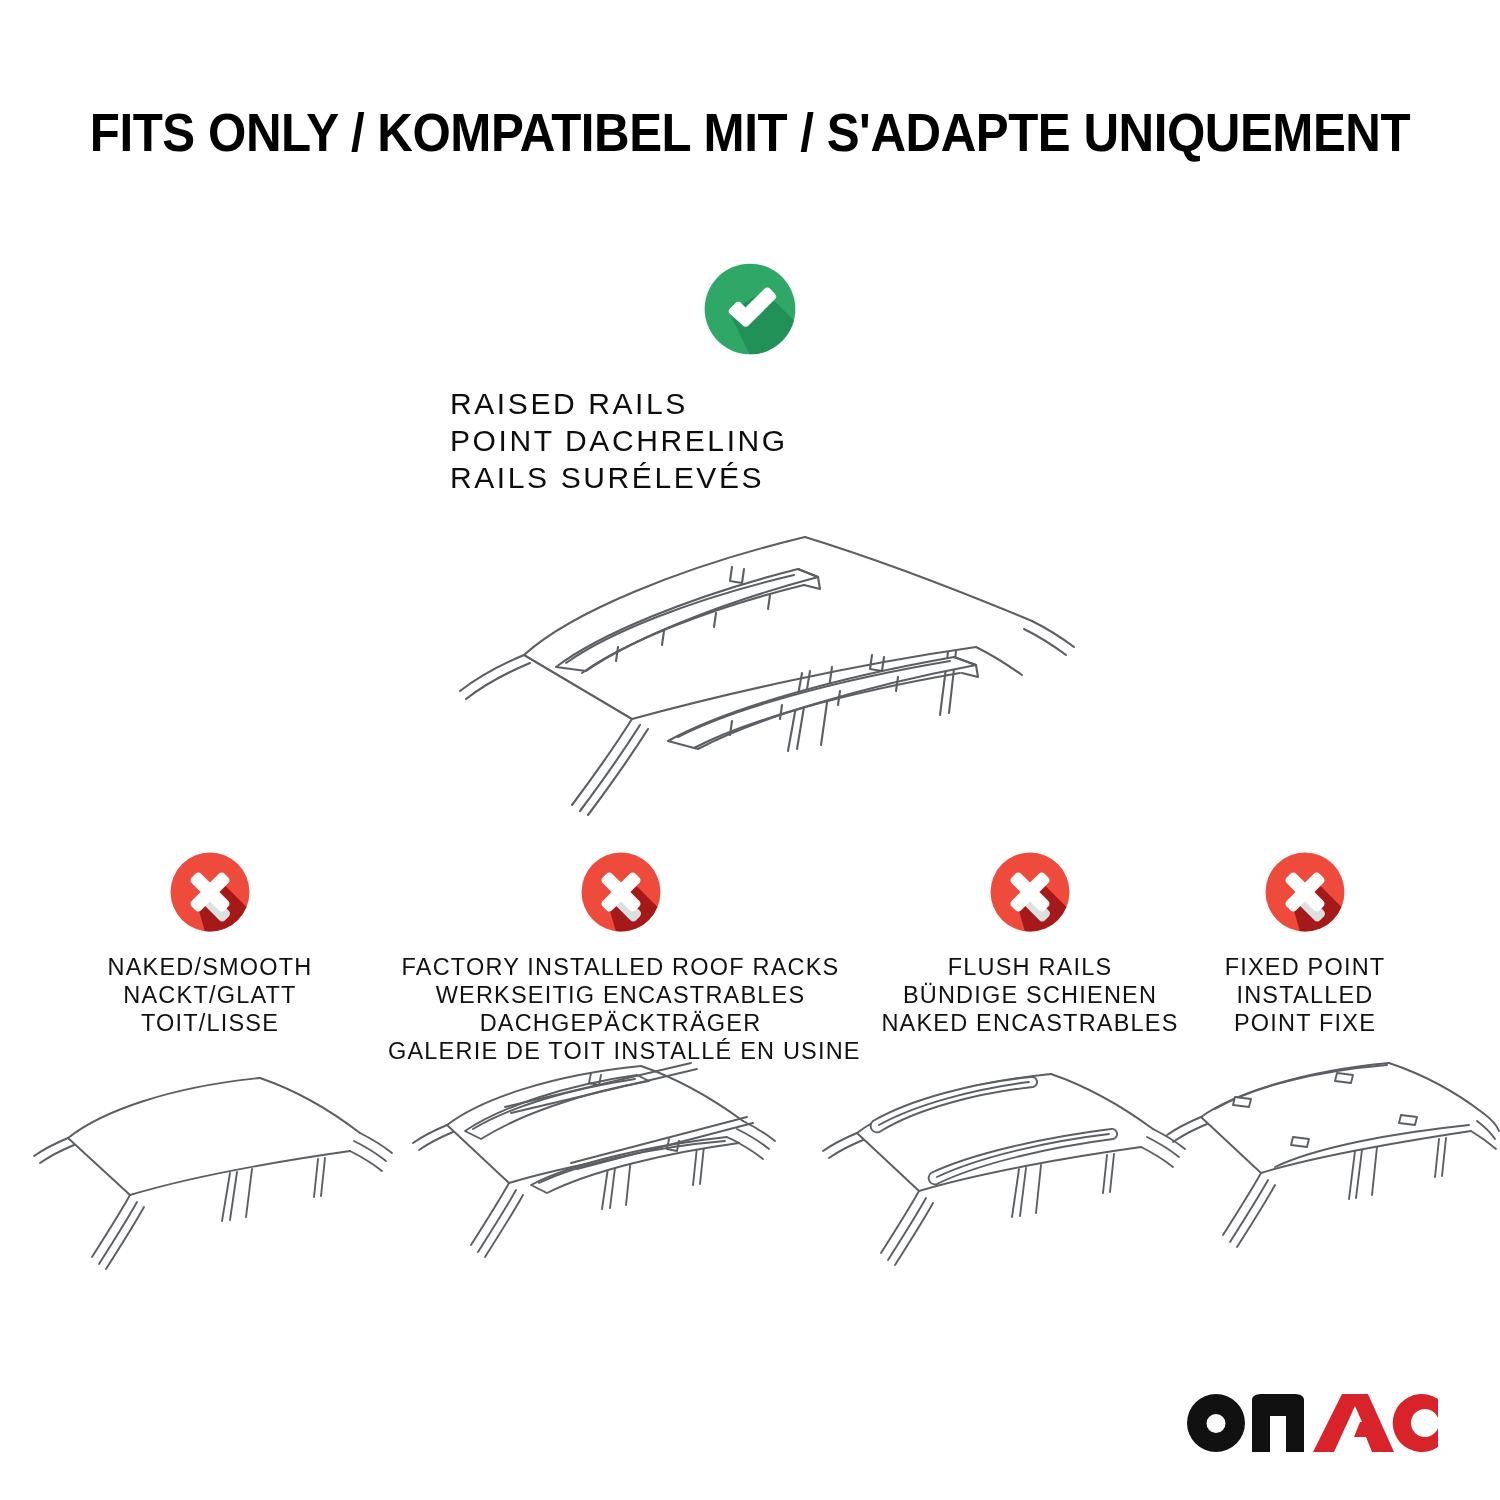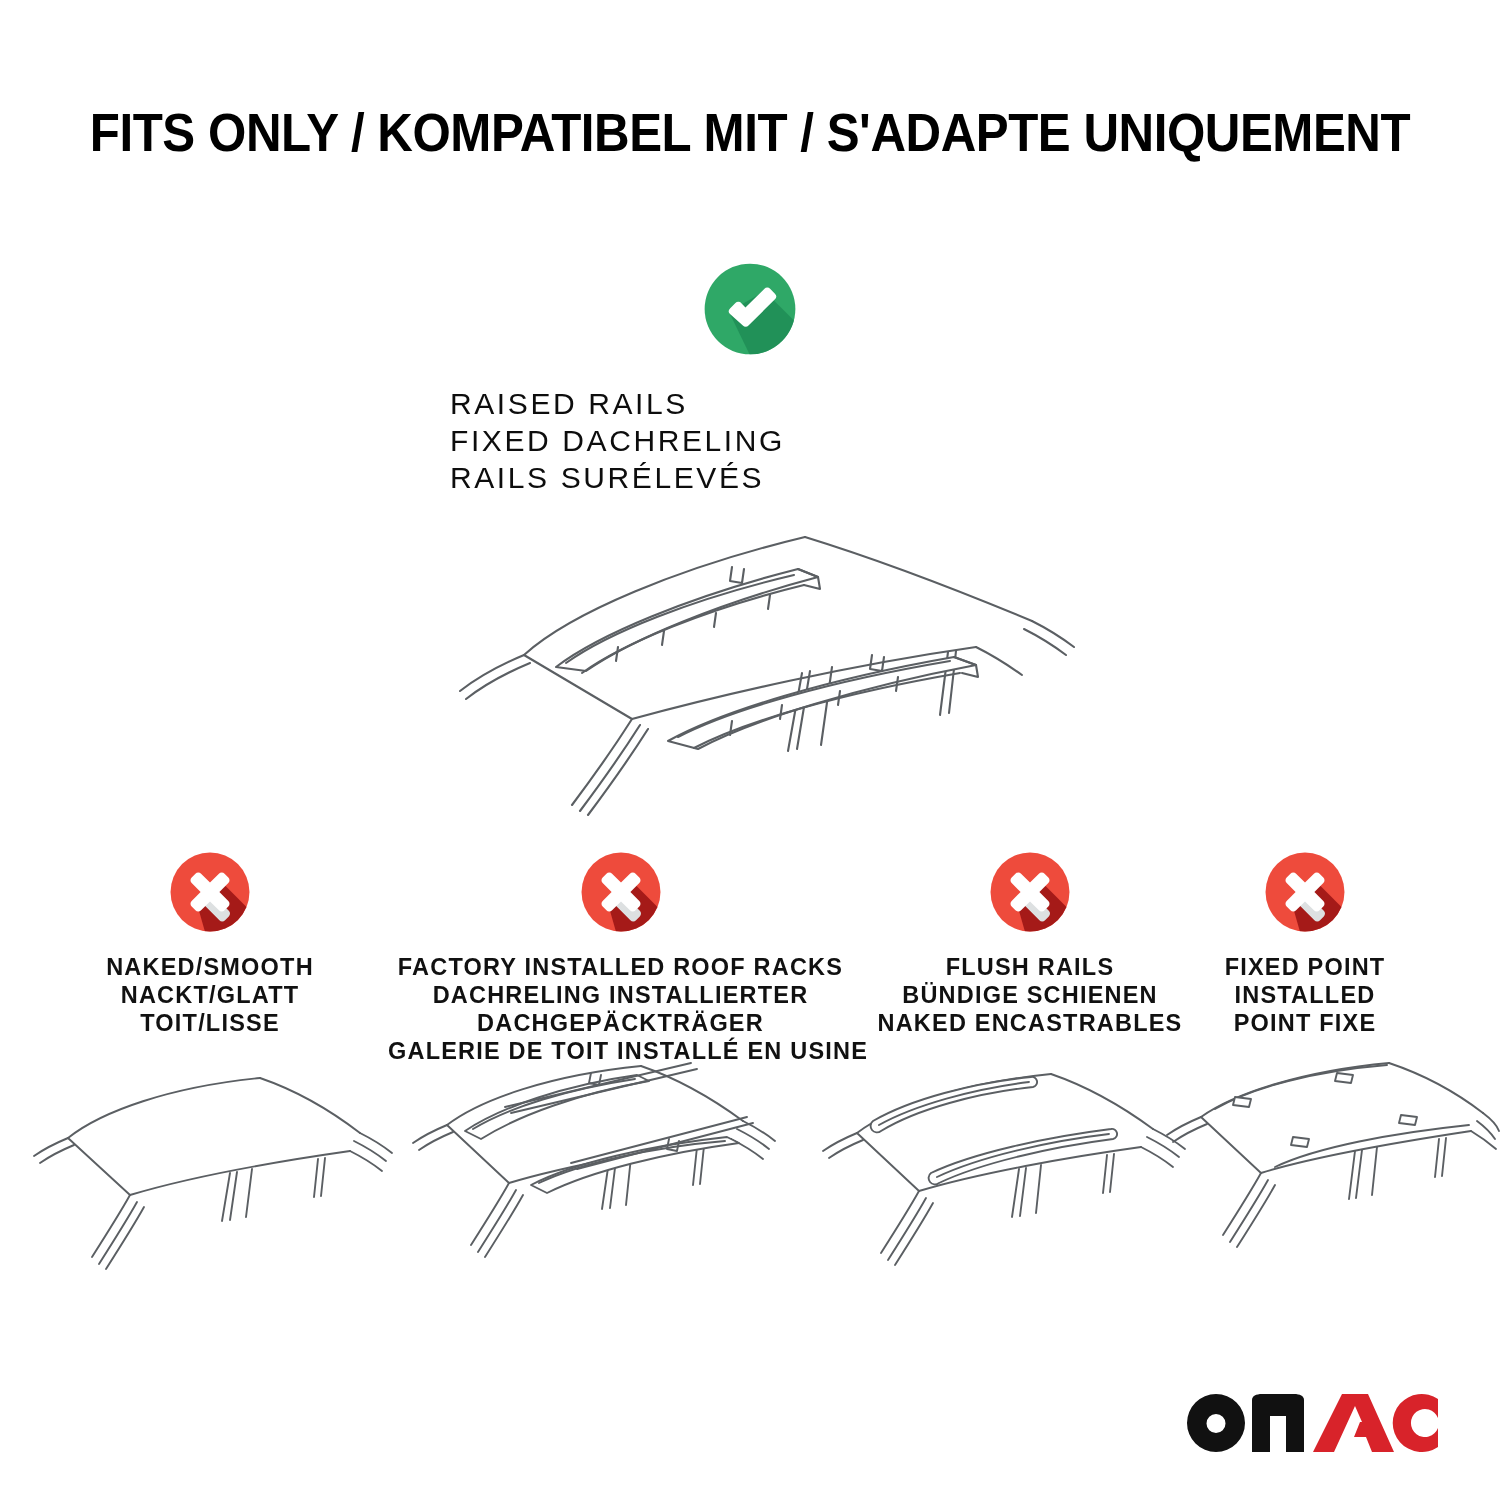--- a/index.html
+++ b/index.html
@@ -84,21 +84,21 @@
   }
   .nofit-col .icon-wrap {
     width: 94px;
     height: 94px;
   }
   .nofit-labels {
     margin-top: 14px;
     font-size: 23.5px;
     line-height: 28px;
     letter-spacing: 1.2px;
-    font-weight: 700;
+    font-weight: 400;
     color: #111111;
   }
   .nofit-labels div { white-space: nowrap; }
 
   .col-1 { left: 35px;   width: 350px; }
   .col-2 { left: 388px;  width: 465px; }
   .col-3 { left: 855px;  width: 350px; }
   .col-4 { left: 1165px; width: 280px; }
 
   
@@ -141,21 +141,21 @@
       <circle cx="50" cy="50" r="42" fill="#2FA867"></circle>
       <g clip-path="url(#clipGreen)">
         <path d="M63.5 33.5 L97 67 L97 97 L52 97 L30.5 52.5 Z" fill="#1E8D56" opacity="0.85"></path>
       </g>
       <path d="M31.5 49.5 L36.5 44.5 A3.6 3.6 0 0 1 42 44.6 L45.8 48.6 L63.4 31.2 A3.6 3.6 0 0 1 68.6 31.3 L73.1 35.9 A3.6 3.6 0 0 1 73.1 41 L48.6 65.3 A3.6 3.6 0 0 1 43.4 65.3 L31.5 54.6 A3.6 3.6 0 0 1 31.5 49.5 Z" fill="#FFFFFF"></path>
     </svg>
   </div>
 
   <div class="fit-labels">
     <div>RAISED RAILS</div>
-    <div>FIXED DACHRELING</div>
+    <div>POINT DACHRELING</div>
     <div>RAILS SURÉLEVÉS</div>
   </div>
 </div>
 
 <div class="main-vehicle">
   <svg viewBox="0 0 680 330" xmlns="http://www.w3.org/2000/svg" fill="none" stroke="#5B5F63" stroke-width="2.1" stroke-linecap="round" stroke-linejoin="round">
 
     <path d="M104 150 C150 108 260 62 385 32"></path>
     <path d="M385 32 C450 52 540 86 612 116"></path>
     <path d="M104 150 L212 214"></path>
@@ -241,21 +241,21 @@
           <path d="M61 38 L97 74 L97 97 L46 97 L36 62 Z" fill="#9E1616" opacity="0.92"></path>
         </g>
         <g clip-path="url(#clipRed2)">
           <path d="M52 52 L70 70 A4.2 4.2 0 0 1 70 76 L66 80 A4.2 4.2 0 0 1 60 80 L42 62 Z" fill="#DDE0E1"></path>
         </g>
         <path d="M34.5 30.5 A4.2 4.2 0 0 1 40.5 30.5 L50 40 L59.5 30.5 A4.2 4.2 0 0 1 65.5 30.5 L69.5 34.5 A4.2 4.2 0 0 1 69.5 40.5 L60 50 L69.5 59.5 A4.2 4.2 0 0 1 69.5 65.5 L65.5 69.5 A4.2 4.2 0 0 1 59.5 69.5 L50 60 L40.5 69.5 A4.2 4.2 0 0 1 34.5 69.5 L30.5 65.5 A4.2 4.2 0 0 1 30.5 59.5 L40 50 L30.5 40.5 A4.2 4.2 0 0 1 30.5 34.5 Z" fill="#FFFFFF"></path>
       </svg>
     </div>
     <div class="nofit-labels">
       <div>FACTORY INSTALLED ROOF RACKS</div>
-      <div>DACHRELING INSTALLIERTER</div>
+      <div>WERKSEITIG ENCASTRABLES</div>
       <div>DACHGEPÄCKTRÄGER</div>
       <div>GALERIE DE TOIT INSTALLÉ EN USINE</div>
     </div>
   </div>
 
   <div class="nofit-col col-3">
     <div class="icon-wrap">
       <svg viewBox="0 0 100 100" xmlns="http://www.w3.org/2000/svg">
         <defs>
             <clipPath id="clipRed3">

